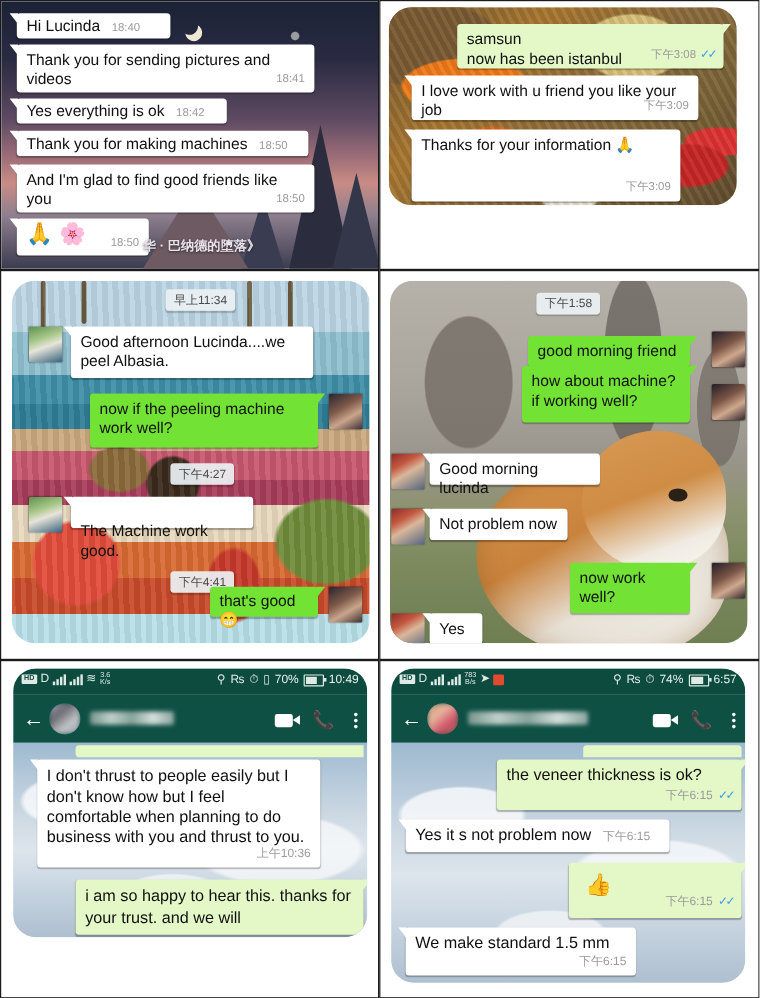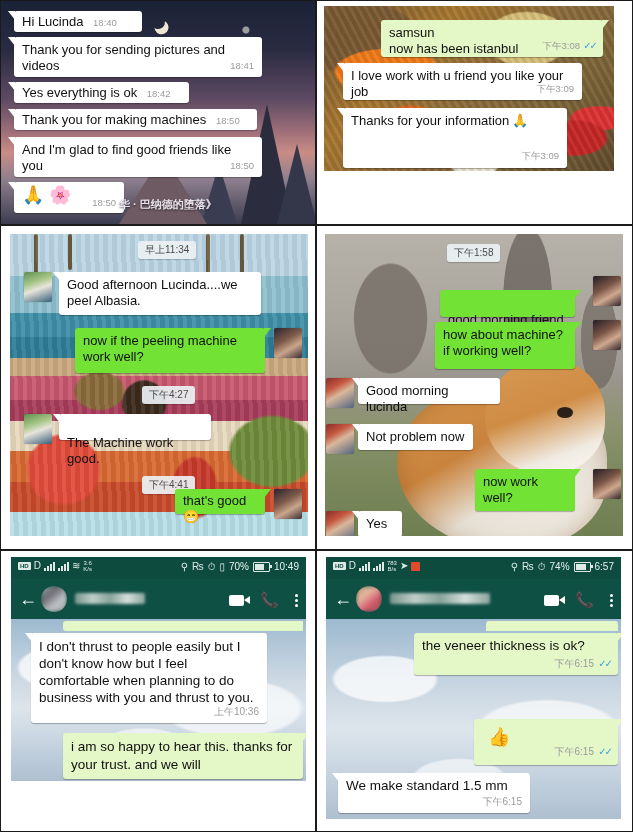--- a/index.html
+++ b/index.html
@@ -3,21 +3,21 @@
 <meta charset="utf-8">
 <style>
   html,body{margin:0;padding:0;background:#ffffff;}
   body{width:633px;height:832px;font-family:"Liberation Sans",sans-serif;overflow:hidden;}
 
   .sheet{width:633px;height:832px;position:relative;background:#fff;display:grid;
          grid-template-columns:316px 317px;grid-template-rows:225px 325px 282px;}
 
   .cell{position:relative;box-sizing:border-box;border:1px solid #1a1a1a;background:#fff;overflow:hidden;}
   .cell.r1c1{border-right-width:1px;}
-  .inner{position:absolute;overflow:hidden;}
+  .inner{position:absolute;overflow:hidden;border-radius:19px;}
 
   
   .bubble{position:absolute;box-sizing:border-box;border-radius:3px;
           padding:5px 8px 5px 8px;font-size:13px;line-height:16px;color:#101010;
           box-shadow:0 1px 1px rgba(0,0,0,.28);}
   .bubble.in{background:#ffffff;}
   .bubble.out{background:#72e335;}
   .bubble.outpale{background:#e4f7c7;}
   .tm{font-size:9.5px;color:#9b9b9b;white-space:nowrap;}
   .tail-l:after{content:"";position:absolute;left:-6px;top:0;width:0;height:0;
@@ -249,28 +249,28 @@
         <div class="dog" style="left:72px;top:150px;width:210px;height:165px;"></div>
         <div class="dogh" style="left:160px;top:125px;width:120px;height:115px;"></div>
         <div style="position:absolute;left:232px;top:173px;width:16px;height:11px;border-radius:50%;background:#2a2018;"></div>
       </div>
 
       <div class="daypill" style="left:122px;top:10px;">下午1:58</div>
 
       <div class="avatar" style="right:2px;top:42px;">
         <i style="background:linear-gradient(150deg,#241d28 0%,#7a5545 40%,#cfa88e 66%,#30242b 100%);"></i>
       </div>
-      <div class="bubble out tail-r" style="left:115px;top:56px;width:135px;height:26px;padding-top:22px;">
+      <div class="bubble out tail-r" style="left:115px;top:46px;width:135px;height:26px;padding-top:5px;">
         <span>good morning friend</span>
       </div>
 
       <div class="avatar" style="right:2px;top:86px;">
         <i style="background:linear-gradient(150deg,#241d28 0%,#7a5545 40%,#cfa88e 66%,#30242b 100%);"></i>
       </div>
-      <div class="bubble out tail-r" style="left:110px;top:88px;width:140px;height:47px;">
+      <div class="bubble out tail-r" style="left:110px;top:71px;width:140px;height:47px;">
         <span style="white-space:pre-line;">how about machine?
 if working well?</span>
       </div>
 
       <div class="avatar" style="left:1px;top:144px;">
         <i style="background:linear-gradient(150deg,#8d2c2c 0%,#c4573f 30%,#d9b79b 52%,#51657f 100%);"></i>
       </div>
       <div class="bubble in tail-l" style="left:33px;top:144px;width:142px;height:26px;padding-top:5px;">
         <span>Good morning lucinda</span>
       </div>
@@ -424,20 +424,24 @@
       <div class="wall-sky"></div>
 
       <div class="bubble outpale" style="left:160px;top:64px;width:132px;height:7px;box-shadow:none;border-radius:3px 3px 0 0;"></div>
 
       <div class="bubble outpale tail-rp" style="left:88px;top:76px;width:204px;height:42px;font-size:13.5px;">
         <span>the veneer thickness is ok?</span>
         <span class="tm" style="position:absolute;right:24px;bottom:3px;font-size:10px;">下午6:15</span>
         <span class="ticks" style="position:absolute;right:7px;bottom:3px;">✓✓</span>
       </div>
 
+      <div class="bubble in tail-l" style="left:12px;top:126px;width:220px;height:27px;padding-top:5px;font-size:13.5px;">
+        <span>Yes it s not problem now</span>
+        <span class="tm" style="margin-left:6px;font-size:10px;">下午6:15</span>
+      </div>
 
       <div class="bubble outpale tail-rp" style="left:148px;top:162px;width:144px;height:46px;">
         <span class="emo" style="position:absolute;left:14px;top:8px;">👍</span>
         <span class="tm" style="position:absolute;right:24px;bottom:5px;font-size:10px;">下午6:15</span>
         <span class="ticks" style="position:absolute;right:7px;bottom:5px;">✓✓</span>
       </div>
 
       <div class="bubble in tail-l" style="left:12px;top:216px;width:192px;height:40px;font-size:13.5px;">
         <span>We make standard 1.5 mm</span>
         <span class="tm" style="position:absolute;right:8px;bottom:3px;font-size:10px;">下午6:15</span>

